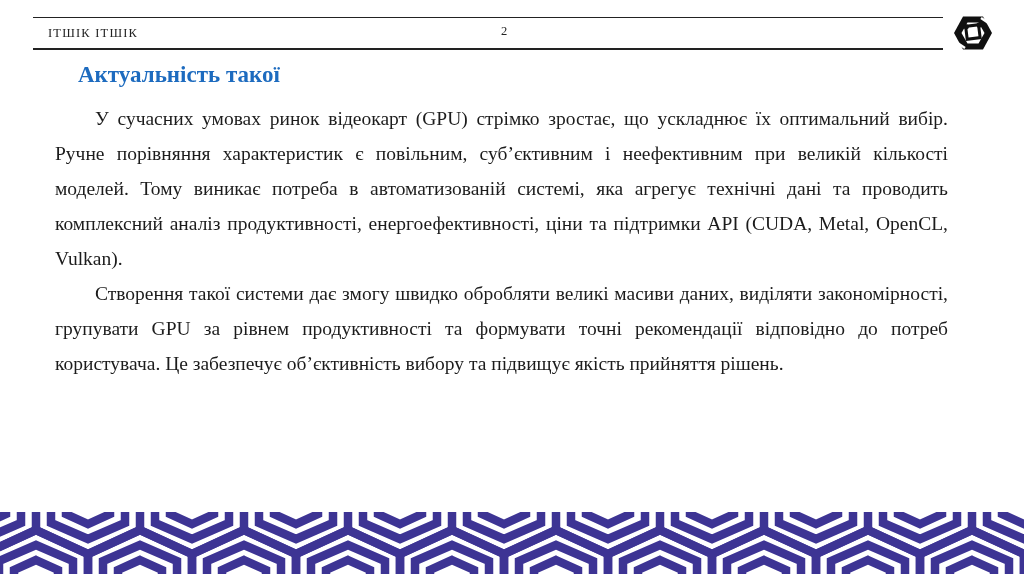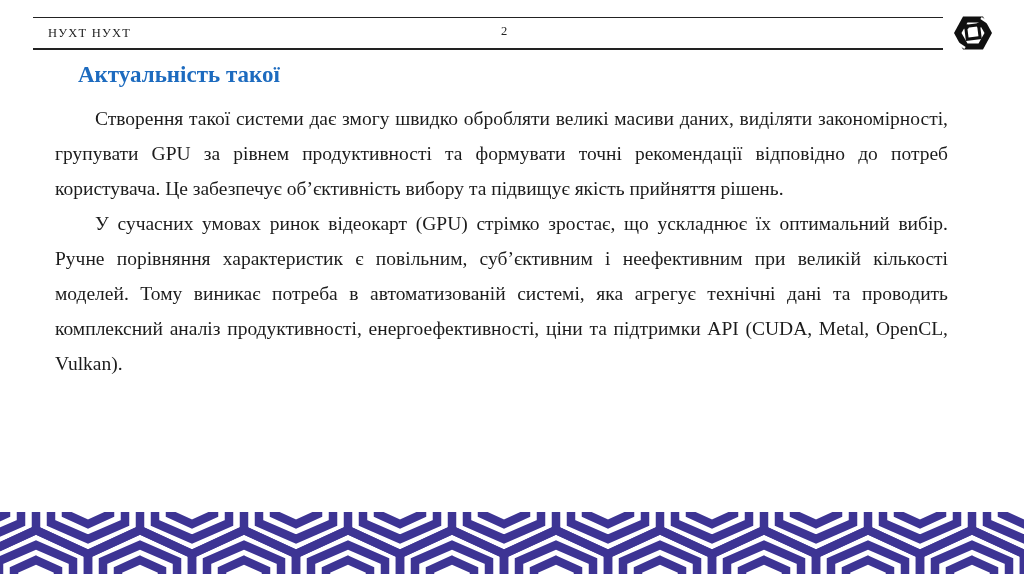--- a/index.html
+++ b/index.html
@@ -37,43 +37,43 @@
   }
   .pattern-band svg{position:absolute;left:-68px;top:-66px;}
   .hexring{fill:none;stroke:var(--pattern-indigo,#3d3494);stroke-width:8.5;stroke-linejoin:miter;}
 </style>
 </head>
 <body>
 
 <div class="slide">
 
   <div class="header">
-    <span class="header-left">НУХТ НУХТ</span>
+    <span class="header-left">ІТШІК ІТШІК</span>
   </div>
   <span class="page-num">2</span>
 
   <div class="logo">
     <svg width="42" height="40" viewBox="0 0 42 40">
       <polygon points="2,20 11,3.5 31,3.5 40,20 31,36.5 11,36.5" fill="#101010"></polygon>
       <polygon points="9.5,20 15.5,9.5 26.5,9.5 32.5,20 26.5,30.5 15.5,30.5" fill="#ffffff"></polygon>
       <g transform="rotate(-7 21 20)">
         <rect x="14.5" y="12.5" width="13" height="13" fill="none" stroke="#101010" stroke-width="3"></rect>
         <circle cx="15" cy="13" r="2.6" fill="#101010"></circle>
         <circle cx="28" cy="13" r="2.6" fill="#101010"></circle>
       </g>
       <line x1="4" y1="29" x2="13" y2="35" stroke="#ffffff" stroke-width="2.5"></line>
       <line x1="29" y1="5" x2="38" y2="11" stroke="#ffffff" stroke-width="2.5"></line>
     </svg>
   </div>
 
   <div class="title">Актуальність такої</div>
 
   <div class="body-text">
+    <p>У сучасних умовах ринок відеокарт (GPU) стрімко зростає, що ускладнює їх оптимальний вибір. Ручне порівняння характеристик є повільним, суб’єктивним і неефективним при великій кількості моделей. Тому виникає потреба в автоматизованій системі, яка агрегує технічні дані та проводить комплексний аналіз продуктивності, енергоефективності, ціни та підтримки API (CUDA, Metal, OpenCL, Vulkan).</p>
     <p>Створення такої системи дає змогу швидко обробляти великі масиви даних, виділяти закономірності, групувати GPU за рівнем продуктивності та формувати точні рекомендації відповідно до потреб користувача. Це забезпечує об’єктивність вибору та підвищує якість прийняття рішень.</p>
-    <p>У сучасних умовах ринок відеокарт (GPU) стрімко зростає, що ускладнює їх оптимальний вибір. Ручне порівняння характеристик є повільним, суб’єктивним і неефективним при великій кількості моделей. Тому виникає потреба в автоматизованій системі, яка агрегує технічні дані та проводить комплексний аналіз продуктивності, енергоефективності, ціни та підтримки API (CUDA, Metal, OpenCL, Vulkan).</p>
   </div>
 
   <div class="pattern-band">
     <svg width="1160" height="256" viewBox="0 0 1160 256">
       <defs>
         <g id="hexunit">
           <polygon class="hexring" points="0,-44 52,-20 52,20 0,44 -52,20 -52,-20"></polygon>
           <polygon class="hexring" points="0,-29 37,-13 37,13 0,29 -37,13 -37,-13"></polygon>
           <polygon class="hexring" points="0,-14 22,-4 22,4 0,14 -22,4 -22,-4"></polygon>
         </g>

